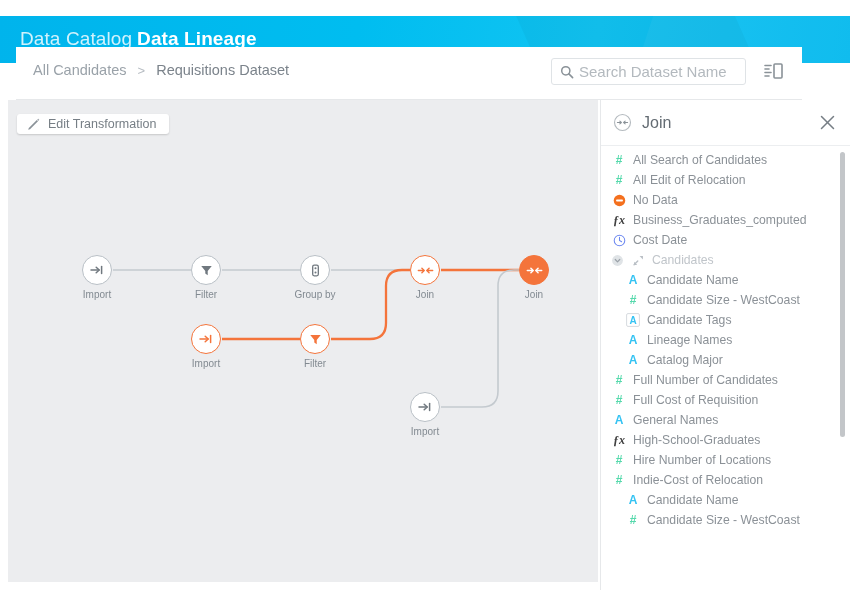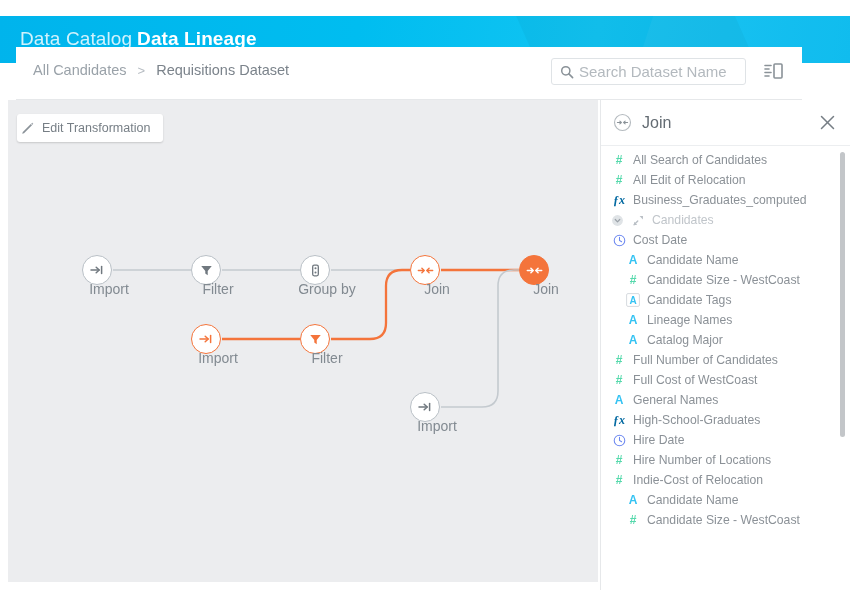--- a/index.html
+++ b/index.html
@@ -64,40 +64,40 @@
     position:absolute; right:17px; top:12px; width:24px; height:24px;
     cursor:pointer;
   }
 
   
   .canvas {
     position:absolute; left:8px; top:100px; width:590px; height:482px;
     background:#ecedef; overflow:hidden;
   }
   .edit-btn {
-    position:absolute; left:9px; top:14px; height:28px;
+    position:absolute; left:9px; top:14px; height:20px;
     background:#fff; border-radius:3px; box-shadow:0 1px 2px rgba(0,0,0,0.16);
-    display:flex; align-items:center; padding:0 13px 0 4px; cursor:pointer;justify-content:space-between;
+    display:flex; align-items:center; padding:0 13px 0 10px; cursor:pointer;justify-content:space-between;
   }
   .edit-btn .pencil { width:13px; height:13px; margin-right:8px; }
   .edit-btn span { font-size:12.5px; color:#767e85; white-space:nowrap; }
 
   .graph { position:absolute; left:0; top:0; width:590px; height:482px; }
 
   .node { position:absolute; width:30px; height:30px; }
   .node .circle {
     width:30px; height:30px; border-radius:50%;
     border:1.4px solid #b9c0c6; background:#fff;
     display:flex; align-items:center; justify-content:center;
   }
   .node.hl .circle { border-color:#f4743b; }
   .node.sel .circle { border-color:#f4743b; background:#f4743b; }
   .node .nlabel {
     position:absolute; left:50%; transform:translateX(-50%);
-    top:26px; font-size:14px; color:#828a91; white-space:nowrap;margin-left:12px;
+    top:34px; font-size:10px; color:#828a91; white-space:nowrap;
   }
 
   
   .panel {
     position:absolute; right:0; top:100px; width:250px; height:490px;
     background:#fff; border-left:1px solid #e6e8ea;
   }
   .panel-head {
     position:relative; height:46px; border-bottom:1px solid #eceef0;
     display:flex; align-items:center; padding-left:12px;
@@ -119,21 +119,21 @@
   }
   .field .ico {
     width:14px; min-width:14px; height:14px; margin-right:7px;
     display:flex; align-items:center; justify-content:center;
     font-size:12px; font-weight:700; line-height:1;
   }
   .field.group { color:#c0c5ca; padding-left:9px; }
   .field.child { padding-left:25px; }
   .ico-num { color:#56d9ac; font-size:13px; }
   .ico-txt { color:#35c3f3; font-size:13px; }
-  .ico-fx  { color:#0369a1; font-size:12px; font-style:italic; font-family:"Liberation Serif", serif; }
+  .ico-fx  { color:#404040; font-size:12px; font-style:italic; font-family:"Liberation Serif", serif; }
 
   .scrollbar {
     position:absolute; right:5px; top:52px; width:5px; height:285px;
     background:#c3c6c9; border-radius:3px;
   }
 </style>
 </head>
 <body>
 
 <div id="app">
@@ -310,48 +310,57 @@
     <div class="field-list">
         <div class="field">
           <span class="ico ico-num">#</span>
           <span>All Search of Candidates</span>
         </div>
         <div class="field">
           <span class="ico ico-num">#</span>
           <span>All Edit of Relocation</span>
         </div>
         <div class="field">
+          <span class="ico">
+            <svg width="13" height="13" viewBox="0 0 14 14">
+              <circle cx="7" cy="7" r="6.2" fill="#f4701e"></circle>
+              <rect x="3.3" y="6.05" width="7.4" height="1.9" rx="0.9" fill="#fff"></rect>
+            </svg>
+          </span>
+          <span>No Data</span>
+        </div>
+        <div class="field">
           <span class="ico ico-fx">ƒx</span>
           <span>Business_Graduates_computed</span>
+        </div>
+        <div class="field">
+          <span class="ico">
+            <svg width="13" height="13" viewBox="0 0 14 14">
+              <circle cx="7" cy="7" r="5.7" fill="none" stroke="#6a86f0" stroke-width="1.1"></circle>
+              <path d="M7 3.6 V7 L9.3 8.4" fill="none" stroke="#6a86f0" stroke-width="1.1" stroke-linecap="round"></path>
+            </svg>
+          </span>
+          <span>Cost Date</span>
         </div>
         <div class="field group">
           <span class="ico">
             <svg width="13" height="13" viewBox="0 0 14 14">
               <circle cx="7" cy="7" r="5.8" fill="#dfe3e6"></circle>
               <path d="M4.6 5.9 L7 8.4 L9.4 5.9" fill="none" stroke="#9aa1a8" stroke-width="1.3" stroke-linecap="round" stroke-linejoin="round"></path>
             </svg>
           </span>
           <span class="ico">
             <svg width="13" height="13" viewBox="0 0 14 14">
               <path d="M2.2 11.6 L6.2 7.6" stroke="#b9bfc5" stroke-width="1.5" stroke-linecap="round"></path>
               <path d="M8.2 2.2 L11.8 2.2 L11.8 5.8 Z" fill="#b9bfc5"></path>
               <path d="M2.2 8.4 L2.2 11.8 L5.6 11.8 Z" fill="#b9bfc5"></path>
             </svg>
           </span>
           <span>Candidates</span>
         </div>
-        <div class="field">
-          <span class="ico">
-            <svg width="13" height="13" viewBox="0 0 14 14">
-              <circle cx="7" cy="7" r="5.7" fill="none" stroke="#6a86f0" stroke-width="1.1"></circle>
-              <path d="M7 3.6 V7 L9.3 8.4" fill="none" stroke="#6a86f0" stroke-width="1.1" stroke-linecap="round"></path>
-            </svg>
-          </span>
-          <span>Cost Date</span>
-        </div>
         <div class="field child">
           <span class="ico ico-txt">A</span>
           <span>Candidate Name</span>
         </div>
         <div class="field child">
           <span class="ico ico-num">#</span>
           <span>Candidate Size - WestCoast</span>
         </div>
         <div class="field child">
           <span class="ico">
@@ -369,38 +378,29 @@
         <div class="field child">
           <span class="ico ico-txt">A</span>
           <span>Catalog Major</span>
         </div>
         <div class="field">
           <span class="ico ico-num">#</span>
           <span>Full Number of Candidates</span>
         </div>
         <div class="field">
           <span class="ico ico-num">#</span>
-          <span>Full Cost of WestCoast</span>
+          <span>Full Cost of Requisition</span>
         </div>
         <div class="field">
           <span class="ico ico-txt">A</span>
           <span>General Names</span>
         </div>
         <div class="field">
           <span class="ico ico-fx">ƒx</span>
           <span>High-School-Graduates</span>
-        </div>
-        <div class="field">
-          <span class="ico">
-            <svg width="13" height="13" viewBox="0 0 14 14">
-              <circle cx="7" cy="7" r="5.7" fill="none" stroke="#6a86f0" stroke-width="1.1"></circle>
-              <path d="M7 3.6 V7 L9.3 8.4" fill="none" stroke="#6a86f0" stroke-width="1.1" stroke-linecap="round"></path>
-            </svg>
-          </span>
-          <span>Hire Date</span>
         </div>
         <div class="field">
           <span class="ico ico-num">#</span>
           <span>Hire Number of Locations</span>
         </div>
         <div class="field">
           <span class="ico ico-num">#</span>
           <span>Indie-Cost of Relocation</span>
         </div>
         <div class="field child">

